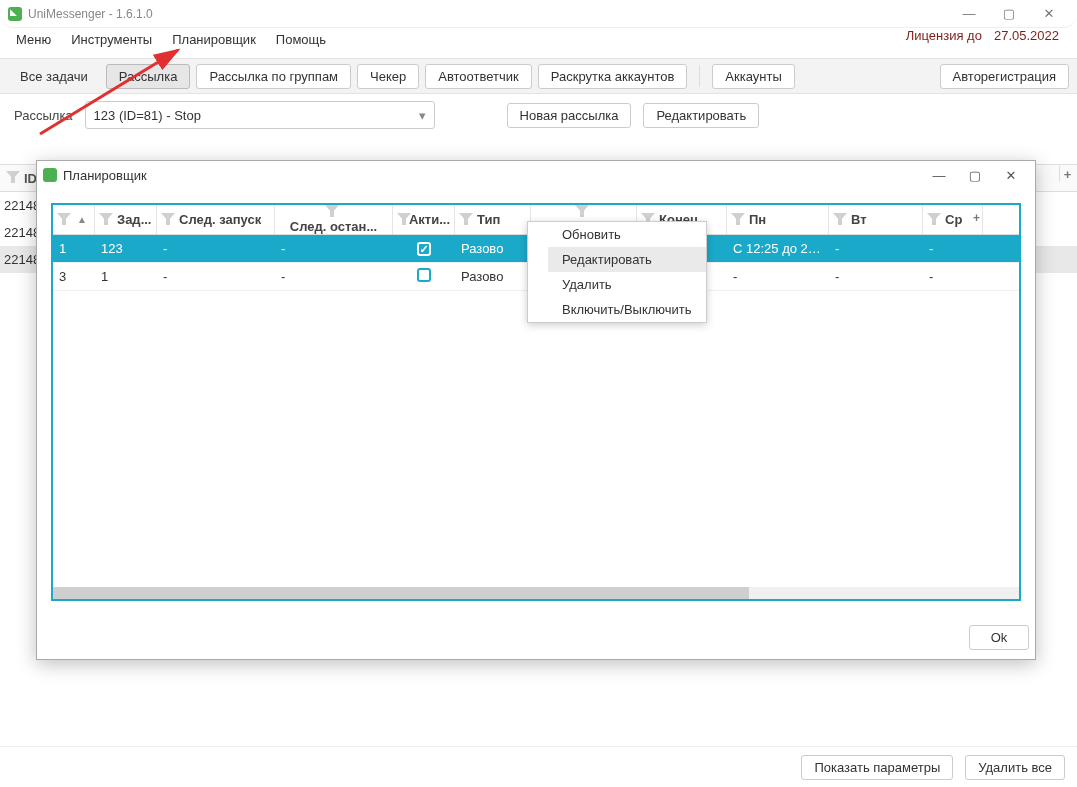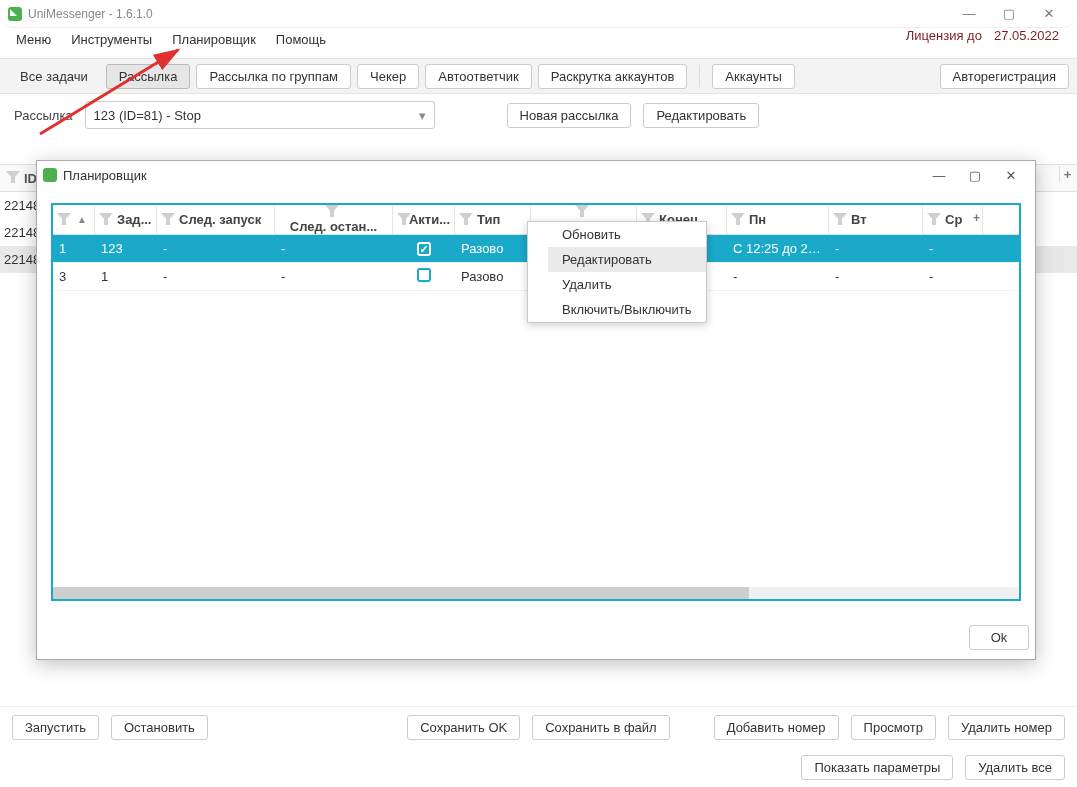--- a/index.html
+++ b/index.html
@@ -254,31 +254,20 @@
       <div class="ci">Удалить</div>
       <div class="ci">Включить/Выключить</div>
     </div>
   </div>
   <div class="modal-footer">
     <div class="btn" style="min-width:60px; text-align:center;">Ok</div>
   </div>
 </div>
 
 <div class="bottom">
-  <div class="bottom-row">
-    <div class="btn">Запустить</div>
-    <div class="btn">Остановить</div>
-    <div style="flex:1"></div>
-    <div class="btn">Сохранить OK</div>
-    <div class="btn">Сохранить в файл</div>
-    <div style="width:20px"></div>
-    <div class="btn">Добавить номер</div>
-    <div class="btn">Просмотр</div>
-    <div class="btn">Удалить номер</div>
-  </div>
   <div class="bottom-row right">
     <div class="btn">Показать параметры</div>
     <div class="btn">Удалить все</div>
   </div>
 </div>
 
 <div class="arrow" style="left:30px; top:44px;">
   <svg width="170" height="110">
     <defs>
       <marker id="ah" markerWidth="10" markerHeight="10" refX="8" refY="3" orient="auto">

